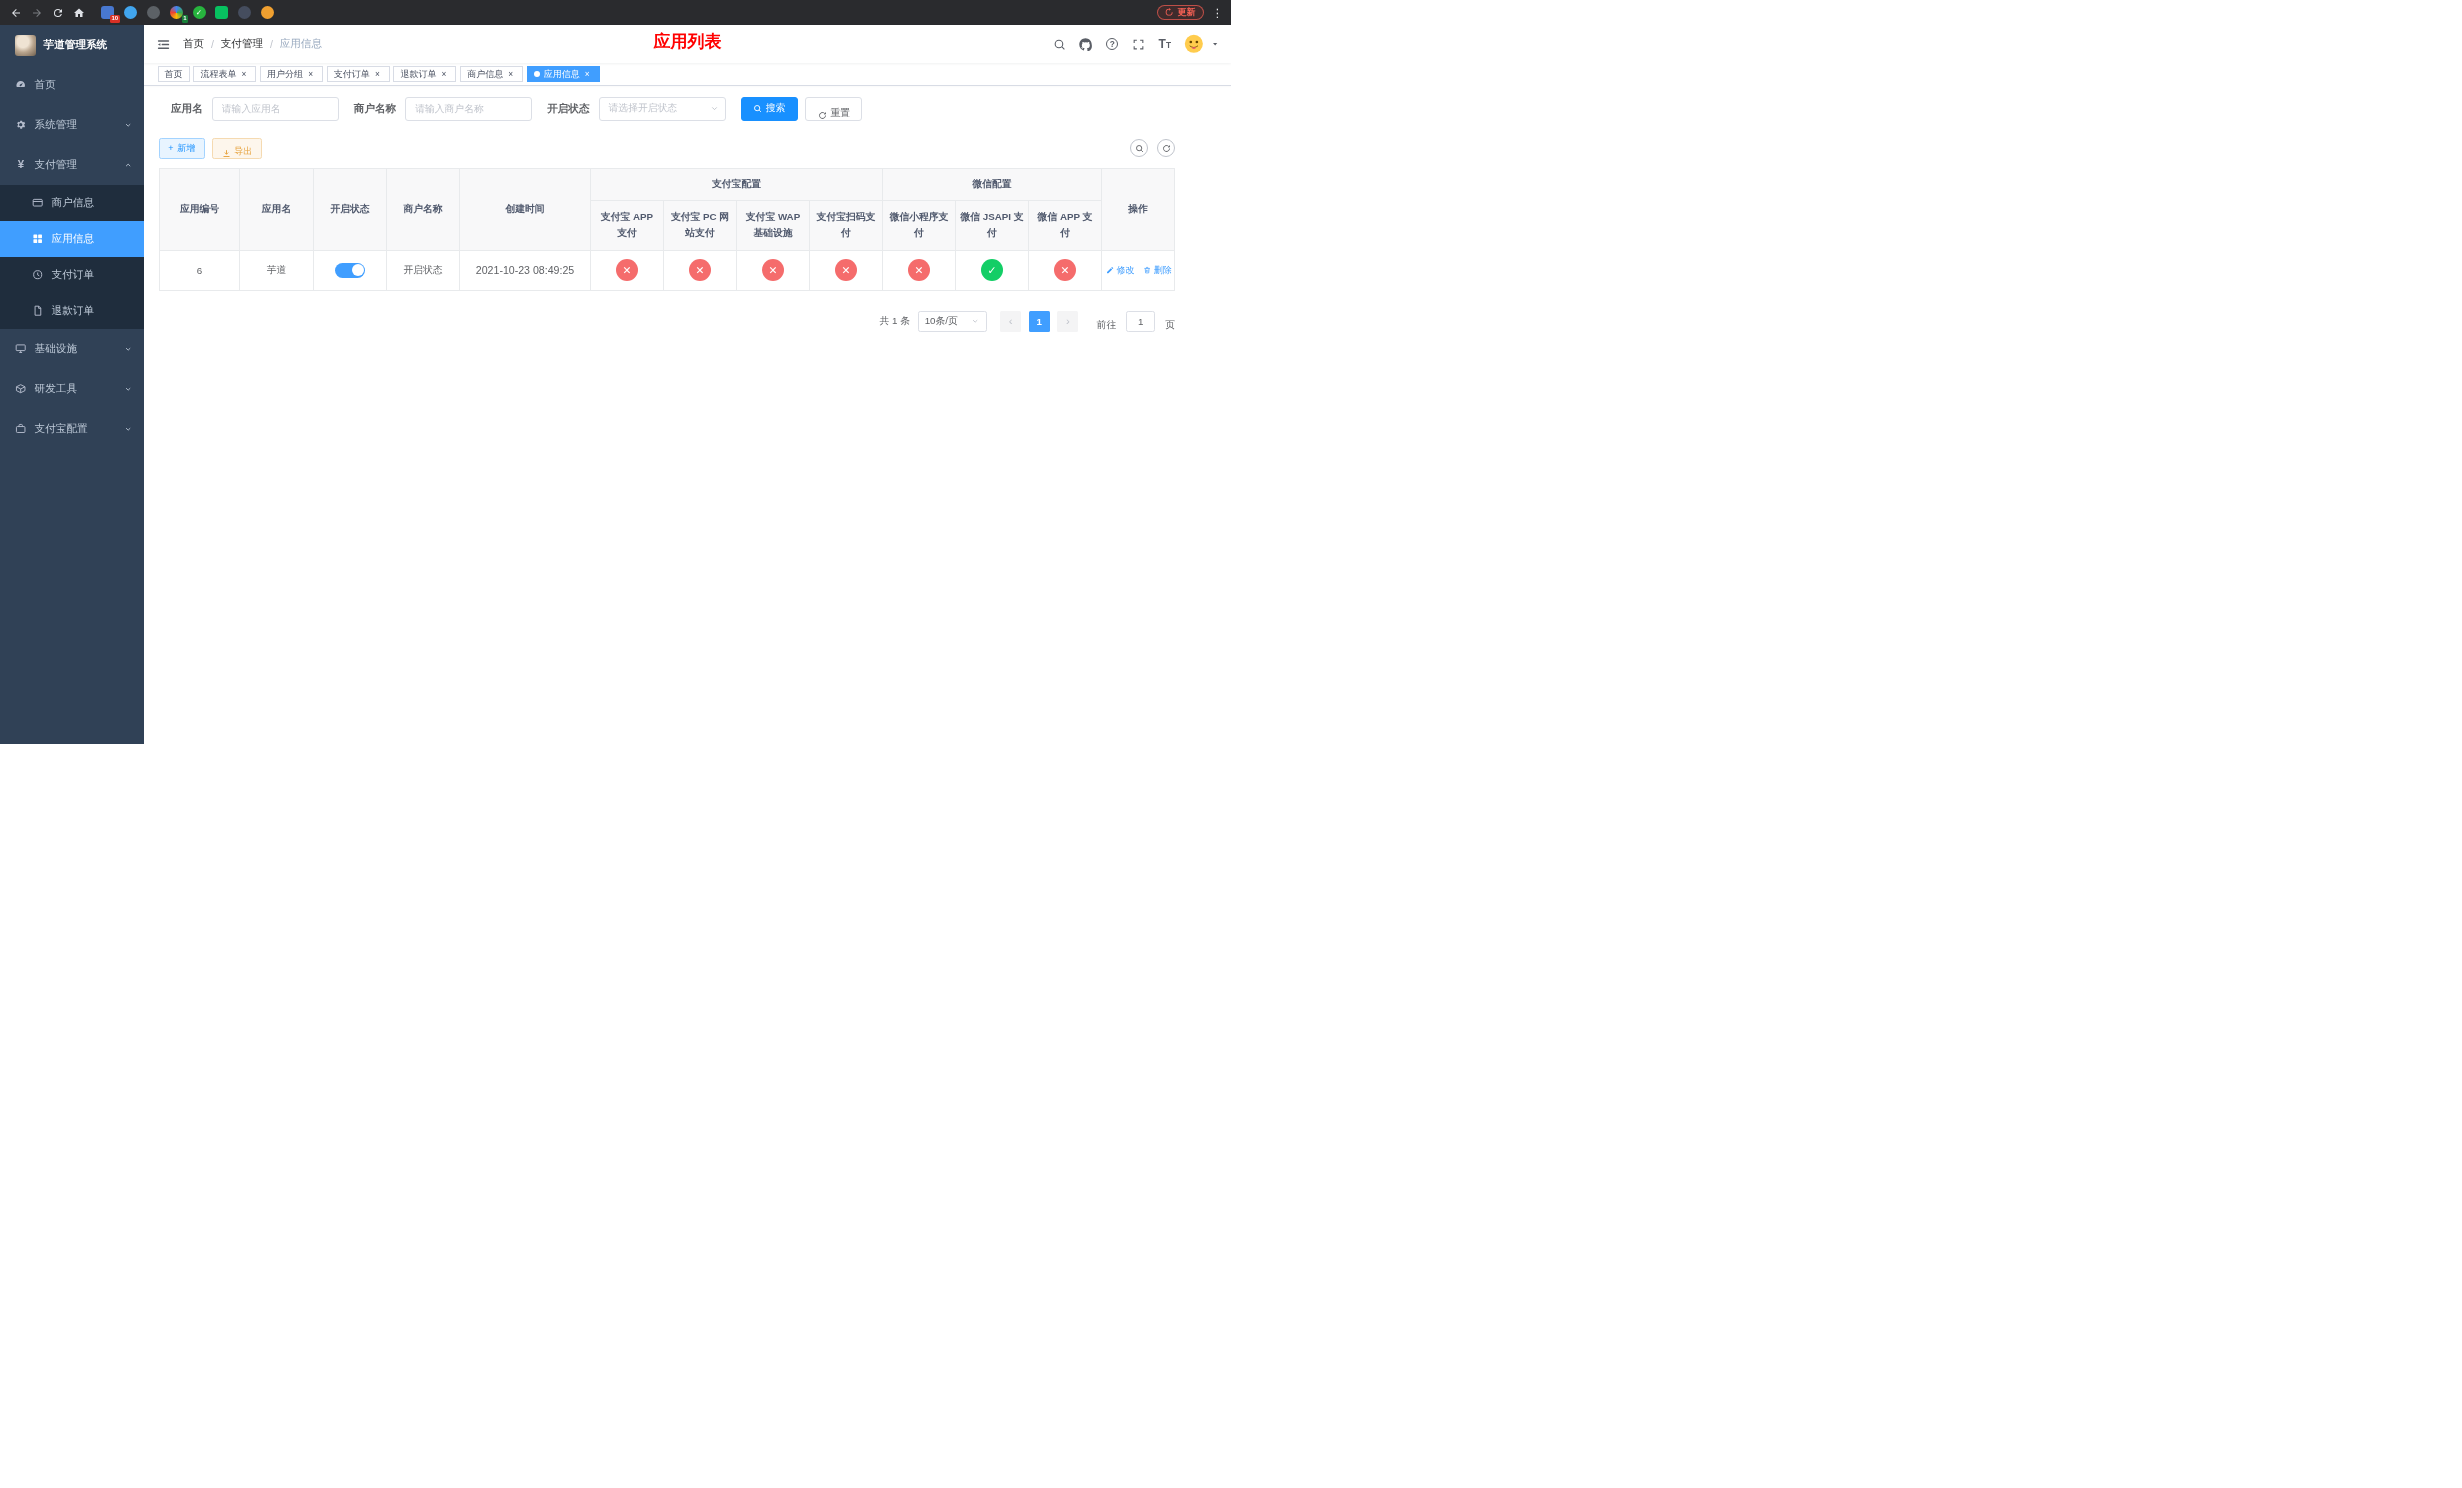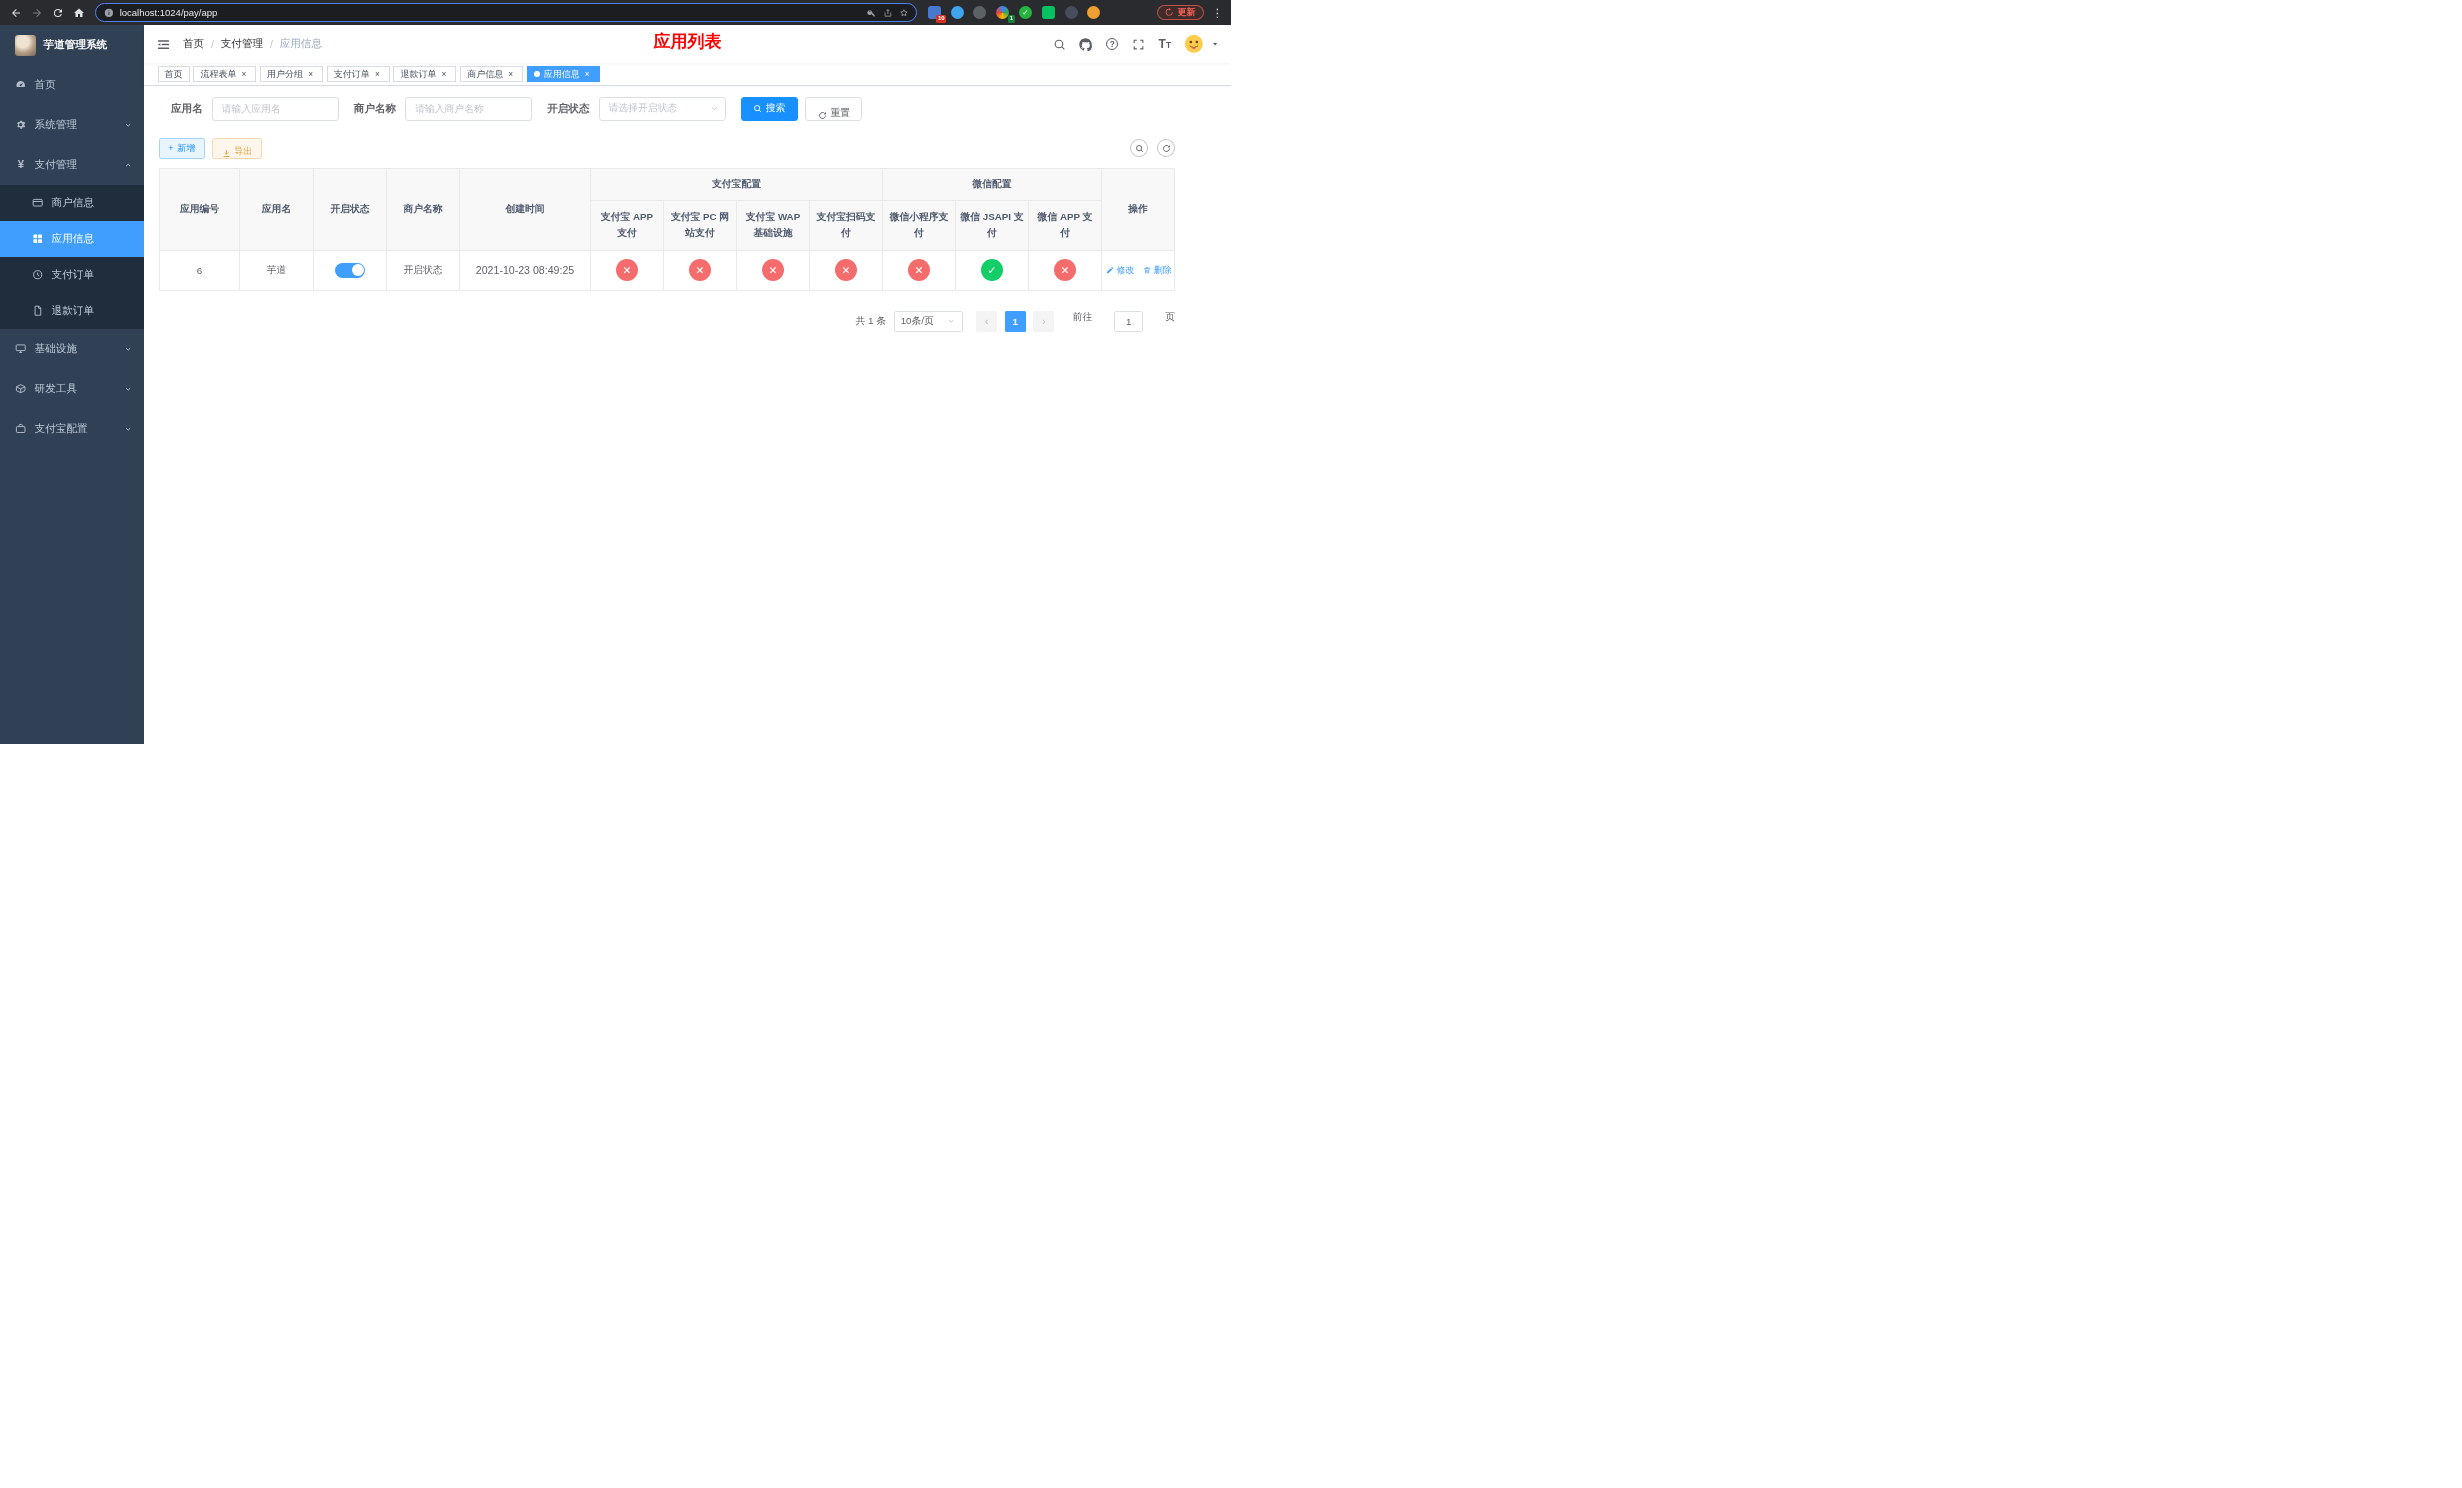--- a/index.html
+++ b/index.html
@@ -121,21 +121,21 @@
   .link { color:#409EFF; font-size:9px; display:inline-flex; align-items:center; gap:2.3px; cursor:pointer; }
   .link svg { width:8.3px; height:8.3px; }
   .link + .link { margin-left:6px; }
 
   
   .pagination { width:1016px; display:flex; align-items:center; justify-content:flex-end; gap:7.6px; margin-top:19.7px; font-size:9.8px; color:#606266; white-space:nowrap; }
   .page-size { width:69px; height:21px; border:0.8px solid #dcdfe6; border-radius:2.3px; display:flex; align-items:center; justify-content:space-between; padding:0 6px; cursor:pointer; margin-right:6px; }
   .page-size svg { width:8.3px; height:8.3px; color:#c0c4cc; }
   .pg-btn { min-width:21px; height:21px; border-radius:1.5px; background:#f4f4f5; color:#c0c4cc; display:flex; align-items:center; justify-content:center; font-size:11.4px; cursor:pointer; }
   .pg-current { background:#409EFF; color:#fff; font-weight:bold; font-size:9.8px; }
-  .goto { display:flex; align-items:flex-start; gap:22px; margin-left:10.6px; }
+  .goto { display:flex; align-items:flex-end; gap:10px; margin-left:10.6px; }
   .goto-input { width:29px; height:21px; border:0.8px solid #dcdfe6; border-radius:2.3px; text-align:center; font-size:9.8px; color:#606266; outline:none; font-family:inherit; }
 </style>
 </head>
 <body>
 
 <div class="browser-bar">
   <div class="nav-btn">
     <svg viewBox="0 0 24 24" fill="currentColor">
         <path d="M20 11H7.8l5.6-5.6L12 4l-8 8 8 8 1.4-1.4L7.8 13H20z"></path>
       </svg>
@@ -149,44 +149,20 @@
     <svg viewBox="0 0 24 24" fill="currentColor">
         <path d="M17.65 6.35A7.96 7.96 0 0 0 12 4a8 8 0 1 0 7.73 10h-2.08A6 6 0 1 1 12 6c1.66 0 3.14.69 4.22 1.78L13 11h7V4l-2.35 2.35z"></path>
       </svg>
   </div>
   <div class="nav-btn">
     <svg viewBox="0 0 24 24" fill="currentColor">
         <path d="M10 20v-6h4v6h5v-8h3L12 3 2 12h3v8z"></path>
       </svg>
   </div>
 
-  <div class="url-bar">
-    <span class="url-icon">
-      <svg viewBox="0 0 24 24" fill="currentColor">
-          <path d="M12 2a10 10 0 1 0 .01 20.01A10 10 0 0 0 12 2zm1 15h-2v-7h2v7zm0-9h-2V6h2v2z"></path>
-        </svg>
-    </span>
-    <span class="url-text">localhost:1024/pay/app</span>
-    <span class="url-icon">
-      <svg viewBox="0 0 24 24" fill="currentColor">
-          <path d="M12.65 10A6 6 0 1 0 12 14.3V17h2v2h2v2h3v-3.4L13.4 12a6 6 0 0 0-.75-2zM7 9.5A1.5 1.5 0 1 1 8.5 8 1.5 1.5 0 0 1 7 9.5z"></path>
-        </svg>
-    </span>
-    <span class="url-icon">
-      <svg viewBox="0 0 24 24" fill="none" stroke="currentColor" stroke-width="2">
-          <path d="M12 15V4M8.5 7.5L12 4l3.5 3.5"></path>
-          <path d="M5 11v9h14v-9"></path>
-        </svg>
-    </span>
-    <span class="url-icon">
-      <svg viewBox="0 0 24 24" fill="none" stroke="currentColor" stroke-width="2">
-          <path d="M12 4l2.4 4.9 5.4.8-3.9 3.8.9 5.4-4.8-2.5-4.8 2.5.9-5.4L4.2 9.7l5.4-.8z"></path>
-        </svg>
-    </span>
-  </div>
 
   <div class="ext-area">
     <div class="ext-icon e1">
         <span class="badge">10</span>
       </div>
     <div class="ext-icon e2"></div>
     <div class="ext-icon e3"></div>
     <div class="ext-icon e4">
         <span class="badge green">1</span>
       </div>

